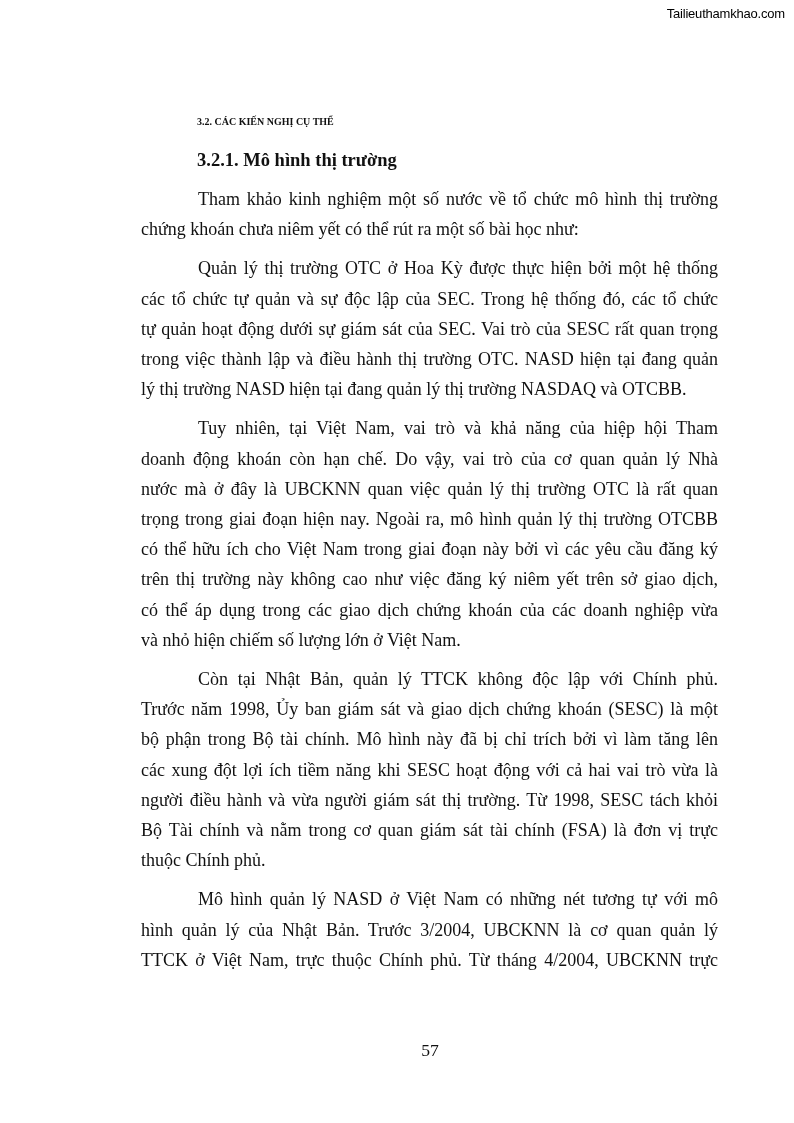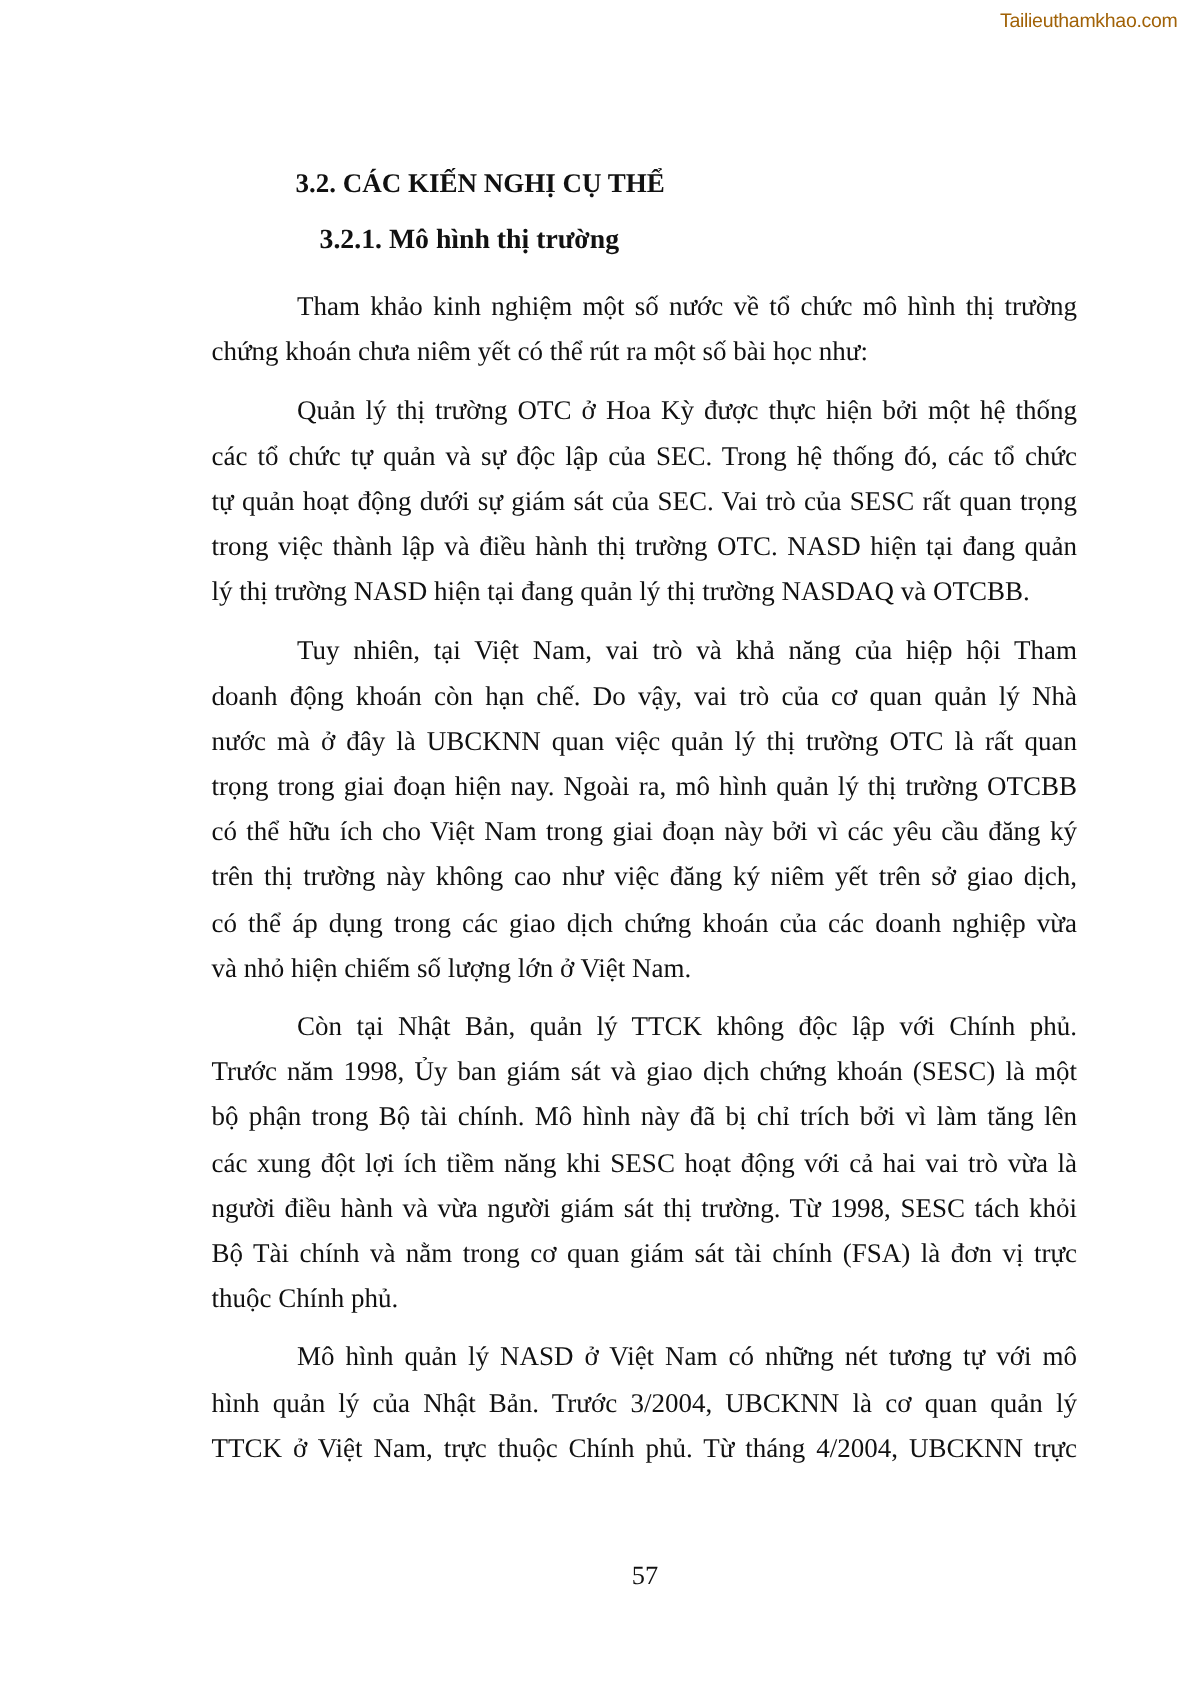--- a/index.html
+++ b/index.html
@@ -14,39 +14,39 @@
       overflow: hidden;
       font-family: "Liberation Serif", "DejaVu Serif", serif;
       color: #111111;
     }
     .watermark {
       position: absolute;
       top: 6px;
       right: 9px;
       font-family: "Liberation Sans", "DejaVu Sans", sans-serif;
       font-size: 13px;
-      color: #a16207;
+      color: #000000;
       letter-spacing: -0.2px;
     }
     .page-body {
       position: absolute;
       left: 141px;
       top: 112px;
       width: 577px;
     }
     .section-heading {
       margin: 0;
-      font-size: 18px;
+      font-size: 10px;
       font-weight: bold;
       padding-left: 56px;
       line-height: 20px;
       height: 20px;
     }
     .subsection-heading {
-      margin: 16px;
+      margin: 0;
       margin-top: 15px;
       font-size: 18.5px;
       font-weight: bold;
       padding-left: 56px;
       line-height: 26px;
       height: 26px;
     }
     .para {
       margin: 0;
       font-size: 18px;

